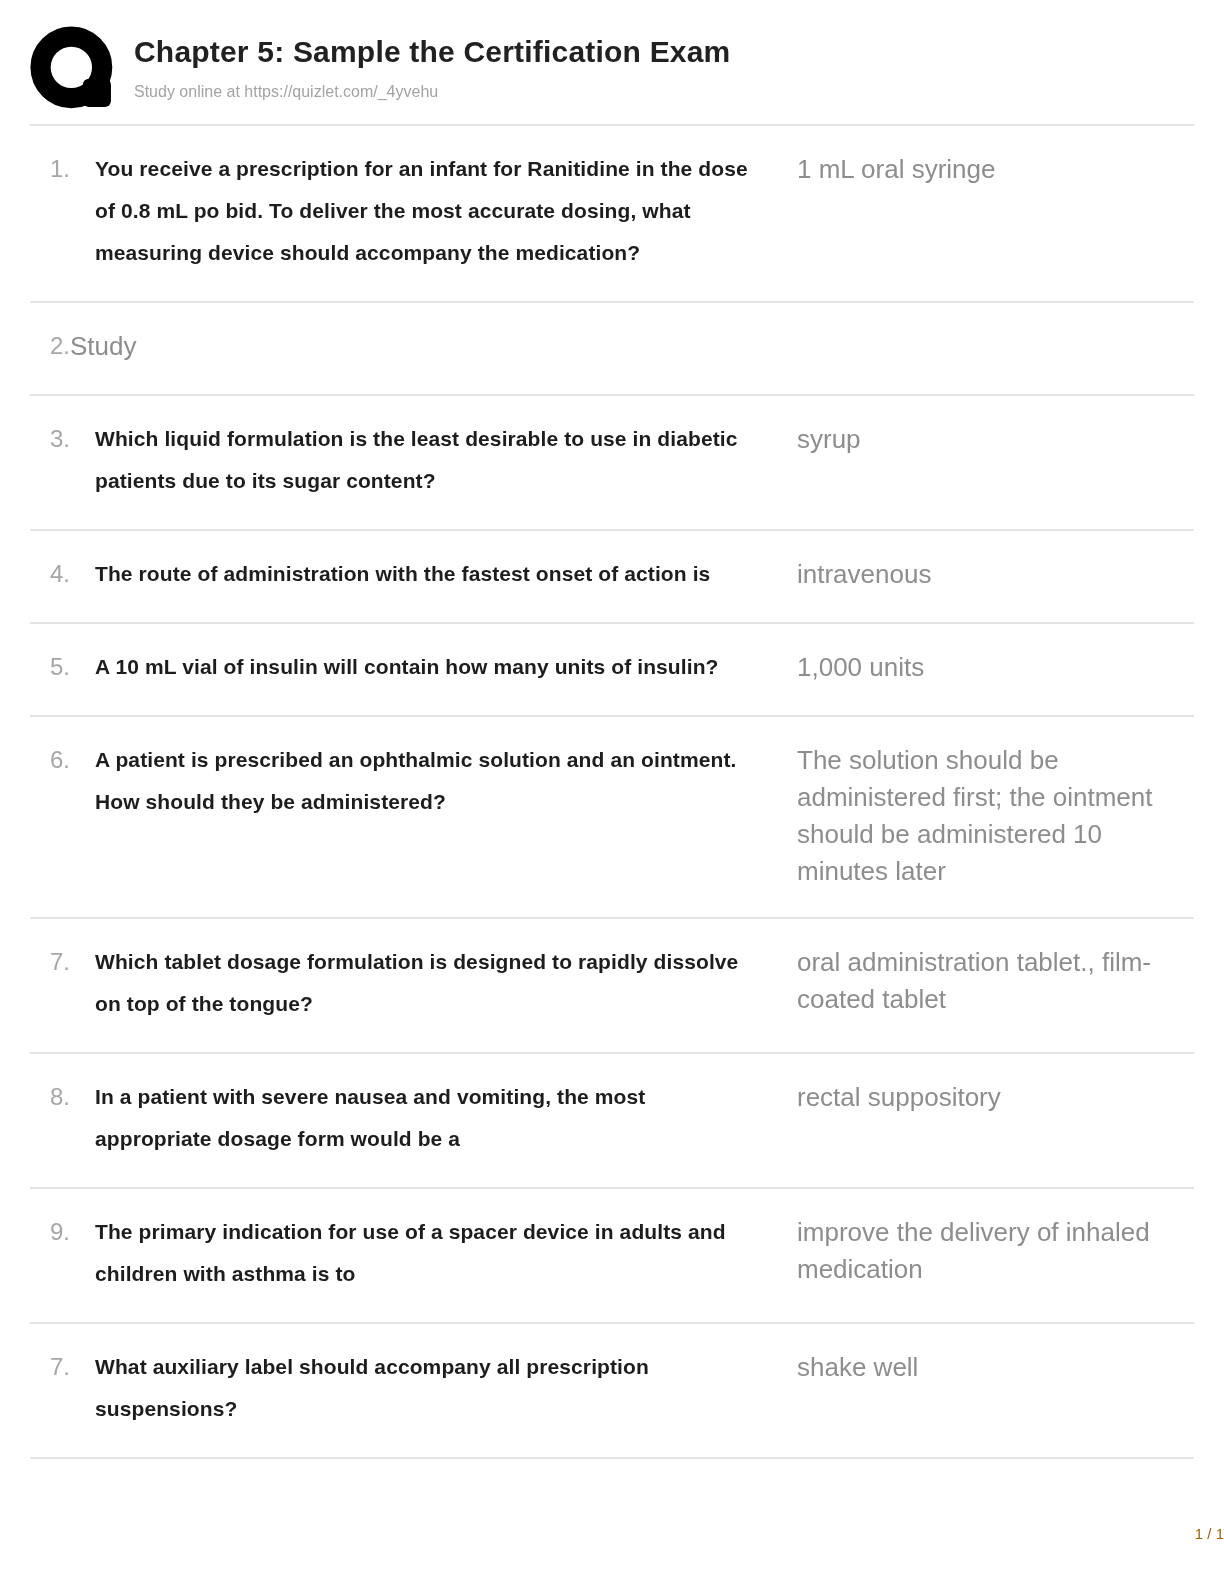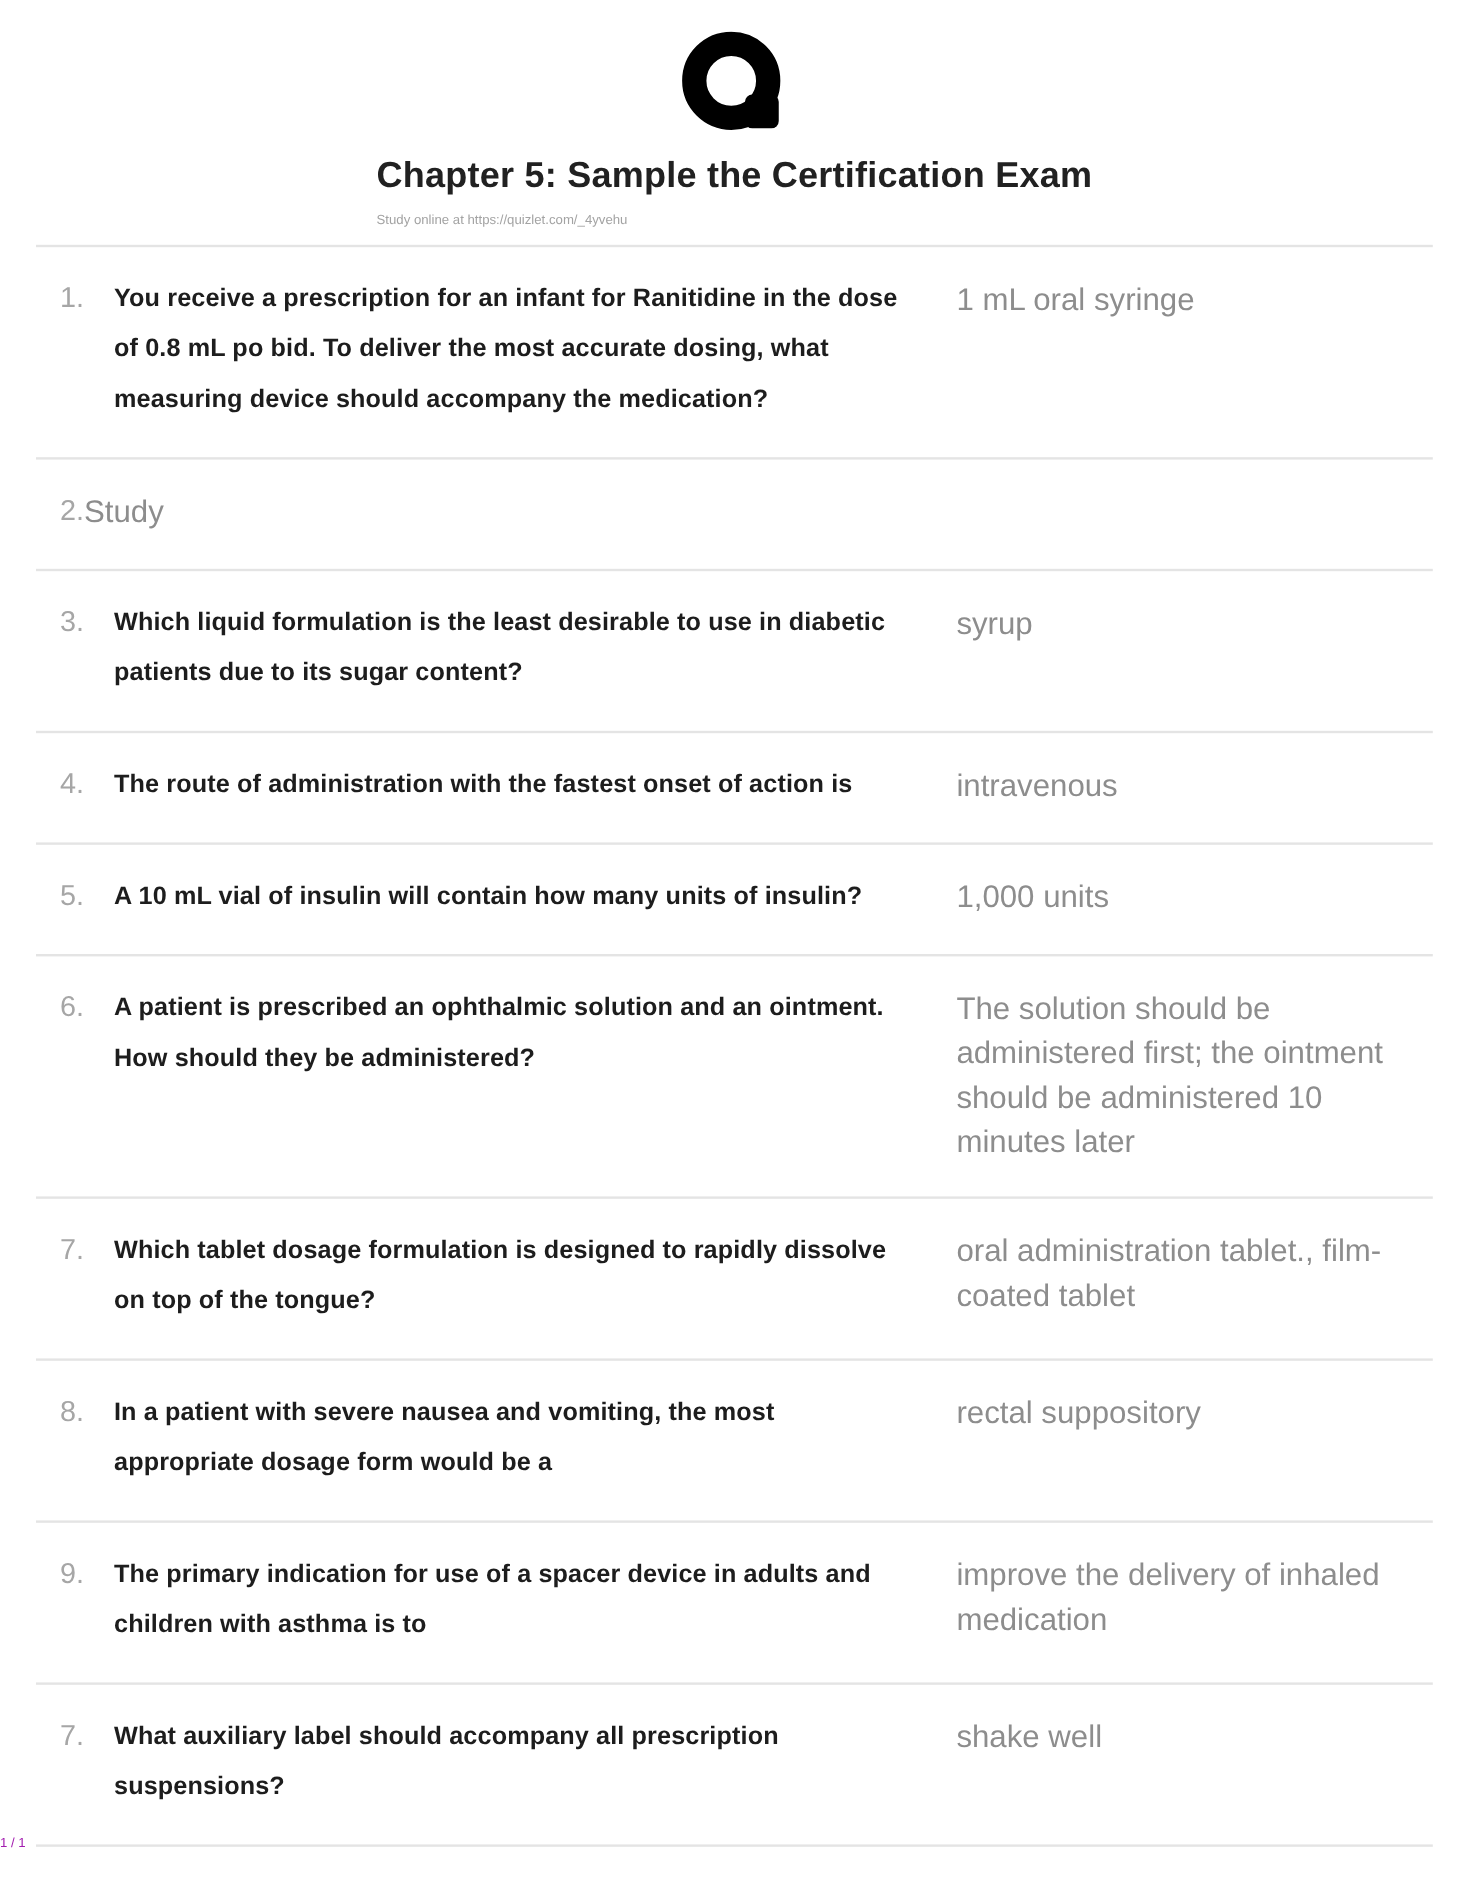--- a/index.html
+++ b/index.html
@@ -17,37 +17,36 @@
     height: 100%;
   }
   
   .header {
     display: flex;
     align-items: center;
     gap: 16px;
     padding-top: 26px;
     padding-bottom: 10px;
     border-bottom: 2px solid #e4e4e4;
-    flex-direction: column;
   }
   .logo {
     width: 88px;
     height: 88px;
     flex: 0 0 auto;
   }
   .header-text { padding-bottom: 4px; }
   .title {
     font-size: 30px;
     font-weight: 600;
     color: #212121;
     letter-spacing: 0.2px;
   }
   .subtitle {
     margin-top: 14px;
-    font-size: 11px;
+    font-size: 16px;
     font-weight: 400;
     color: #a3a3a3;
   }
   
   .qrow {
     display: grid;
     grid-template-columns: 40px 727px 1fr;
     padding: 22px 0 27px 0;
     border-bottom: 2px solid #e4e4e4;
   }
@@ -74,23 +73,23 @@
     font-weight: 400;
     padding-right: 24px;
     padding-top: 3px;
   }
   
   .footer {
     position: absolute;
     bottom: 42px;
     left: 0;
     width: 100%;
-    text-align: left;
-    font-size: 11px;
-    color: #a21caf;
+    text-align: right;
+    font-size: 15px;
+    color: #a16207;
   }
 </style>
 </head>
 <body>
 
 <div class="page">
 
   <div class="header">
     <svg class="logo" viewBox="0 0 100 100" xmlns="http://www.w3.org/2000/svg" aria-hidden="true">
       <rect x="60" y="60" width="32" height="32" rx="7" fill="#000000"></rect>

